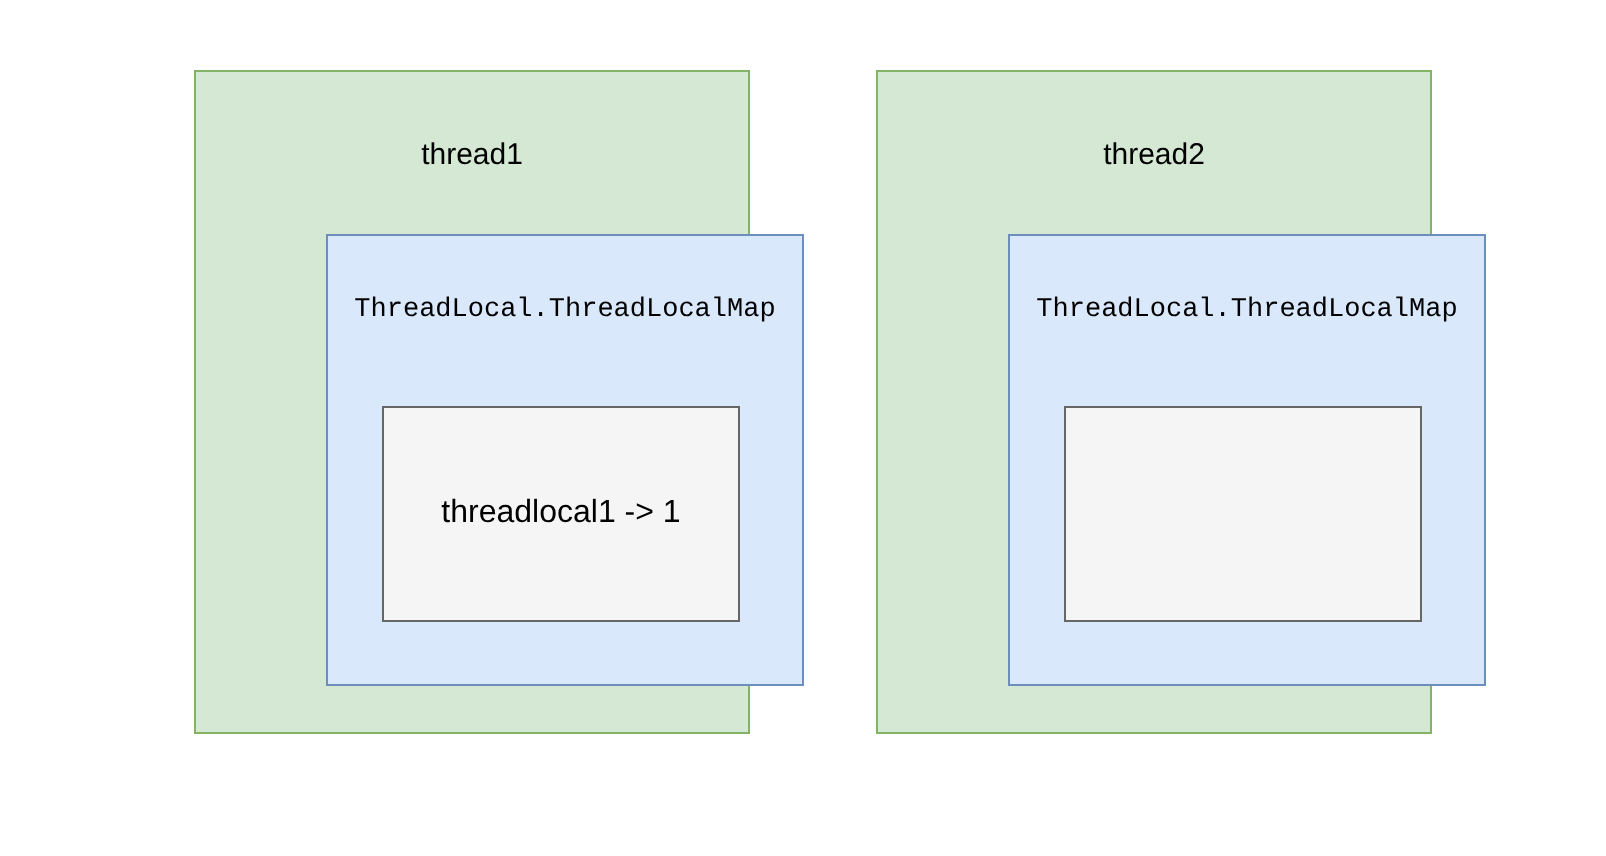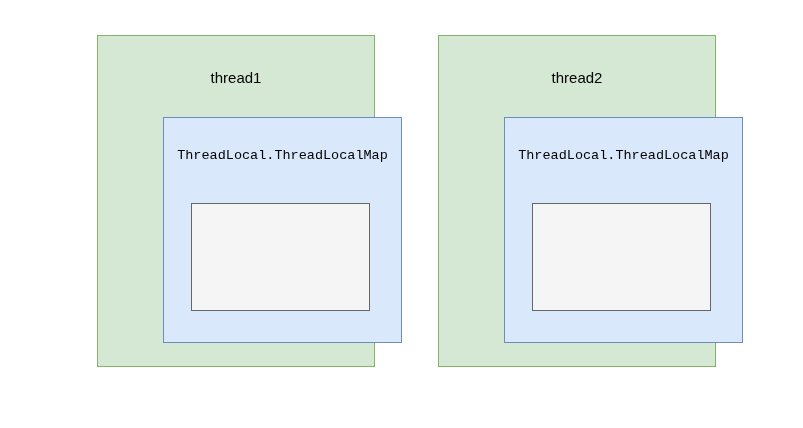--- a/index.html
+++ b/index.html
@@ -81,20 +81,21 @@
 <body>
 
 <div class="canvas">
 
   <div class="thread-box t1">
     <div class="thread-label">thread1</div>
     <div class="map-box">
       <div class="map-label">ThreadLocal.ThreadLocalMap</div>
       <div class="entries-box">
         <div class="entries-text">
+          <div>threadlocal1 -&gt; 1</div>
         </div>
       </div>
     </div>
   </div>
 
   <div class="thread-box t2">
     <div class="thread-label">thread2</div>
     <div class="map-box">
       <div class="map-label">ThreadLocal.ThreadLocalMap</div>
       <div class="entries-box">

